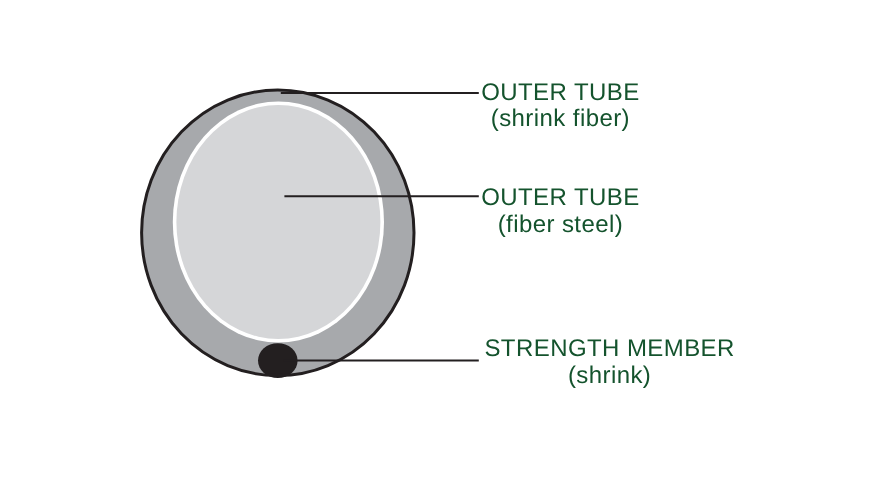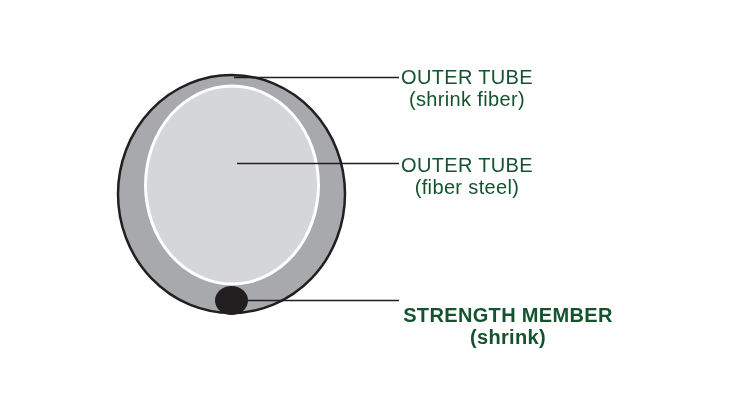--- a/index.html
+++ b/index.html
@@ -25,21 +25,21 @@
     position: absolute;
     text-align: center;
     color: #14532d;
     font-size: 20px;
     line-height: 22px;
     letter-spacing: 0.35px;
     white-space: nowrap;
   }
   #label-outer    { left: 357px; top: 66px;  width: 220px; }
   #label-inner    { left: 357px; top: 154px; width: 220px; }
-  #label-strength { left: 397px; top: 304px; width: 222px; font-weight: bold; }
+  #label-strength { left: 397px; top: 280px; width: 222px; }
 </style>
 </head>
 <body>
 
 <div class="stage">
 
   <svg width="731" height="403" viewBox="0 0 731 403">
 
     <ellipse cx="231.5" cy="194" rx="113.5" ry="119" fill="#a7a9ac"></ellipse>
 

